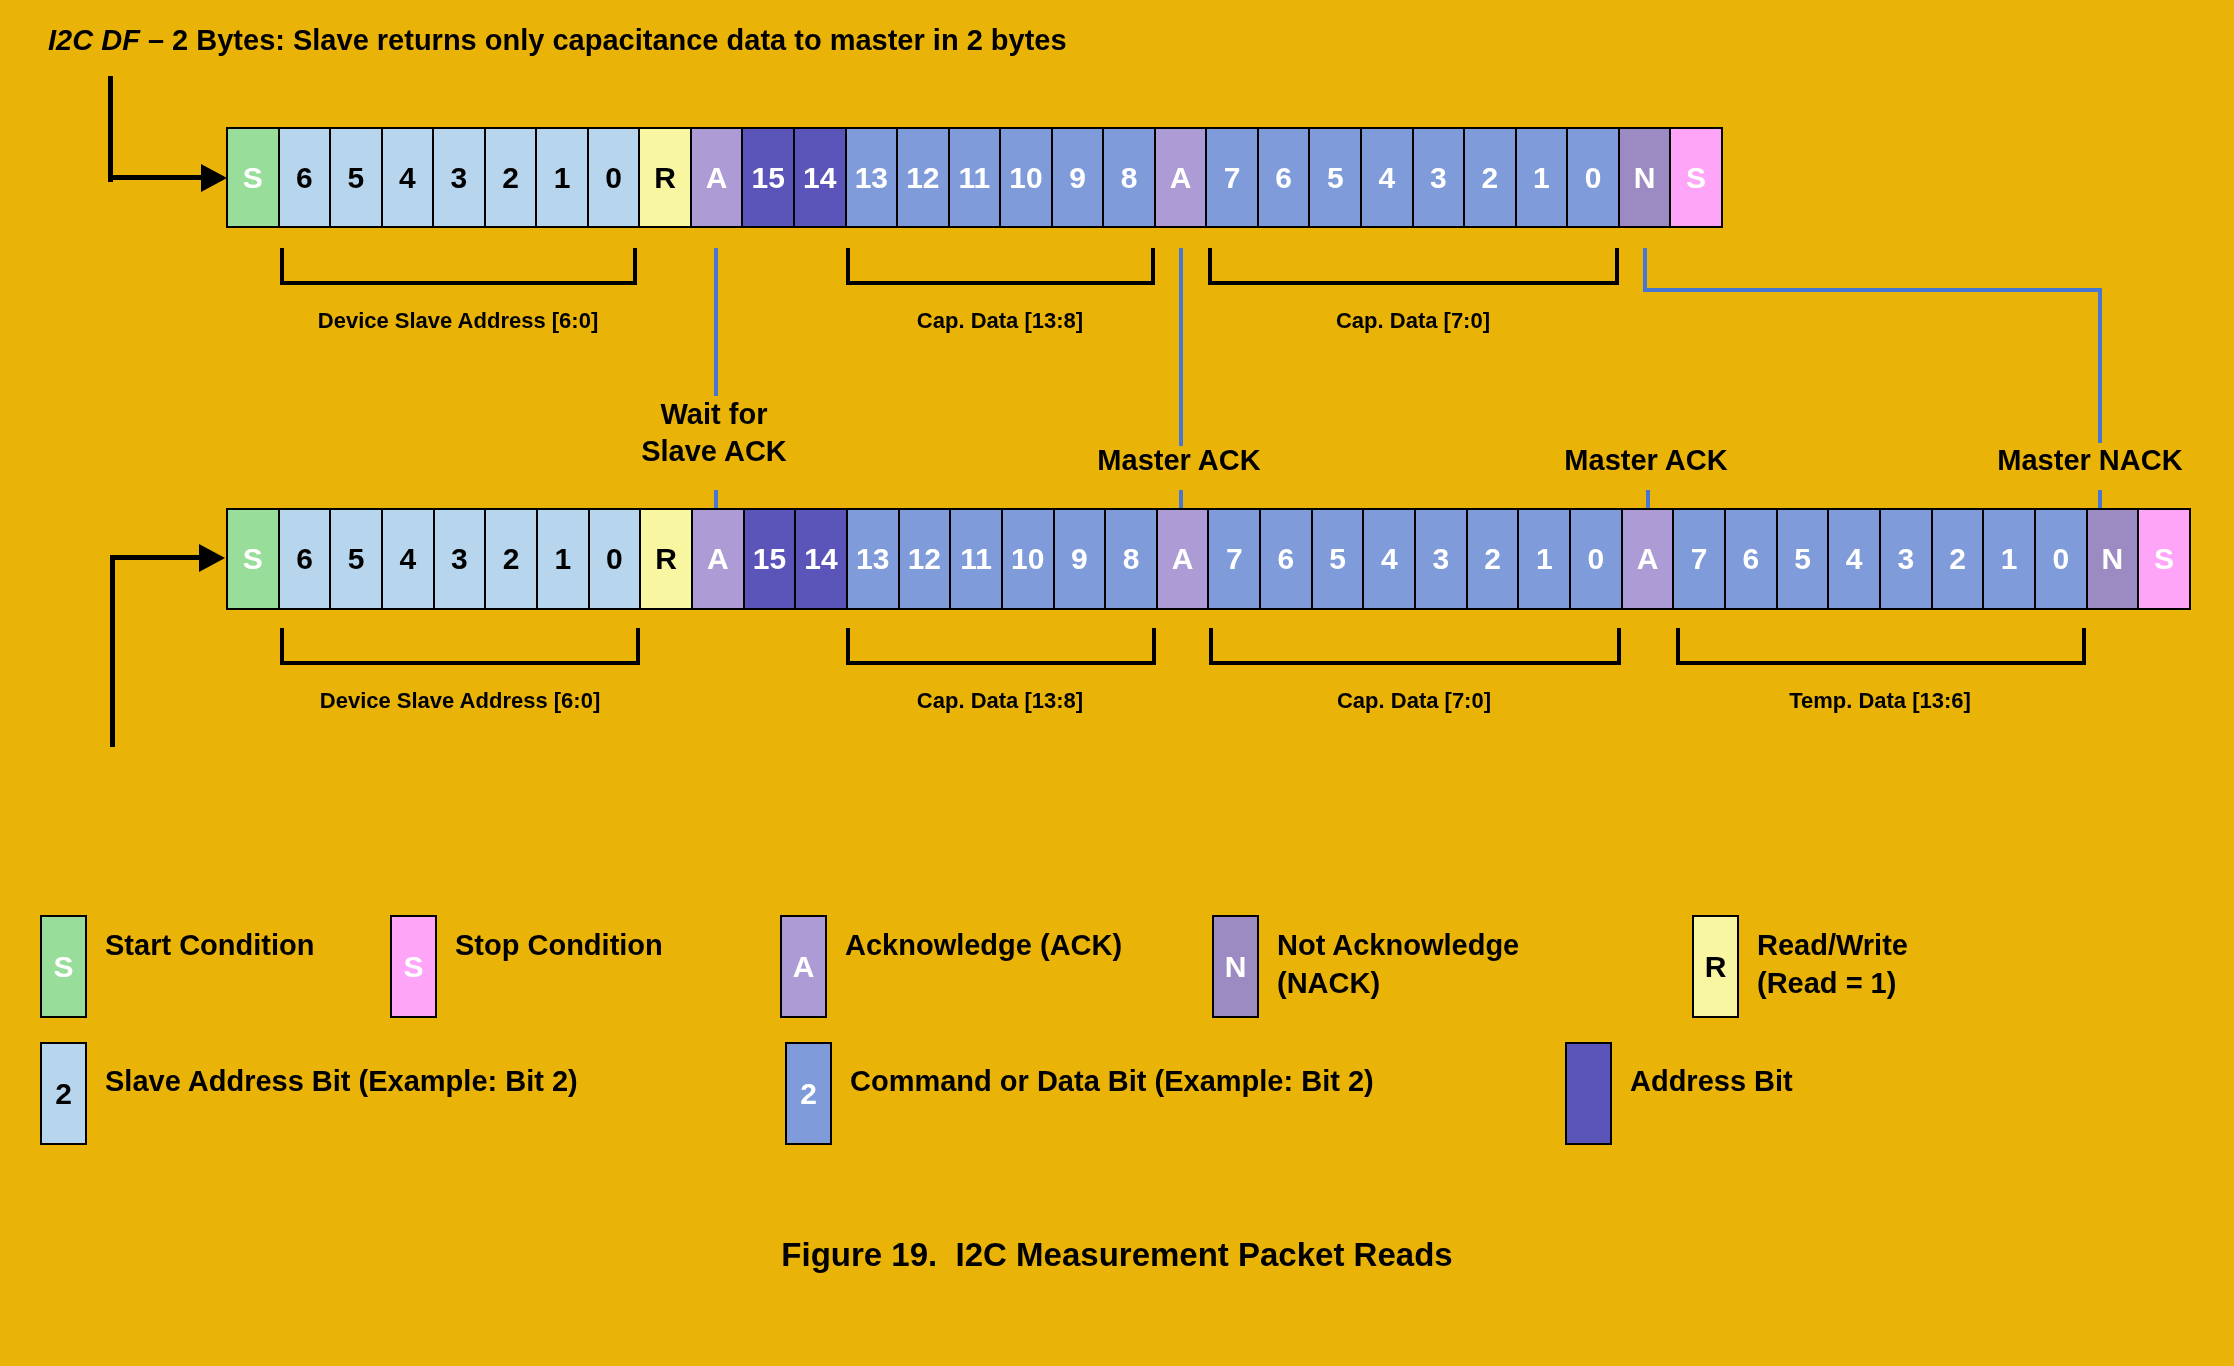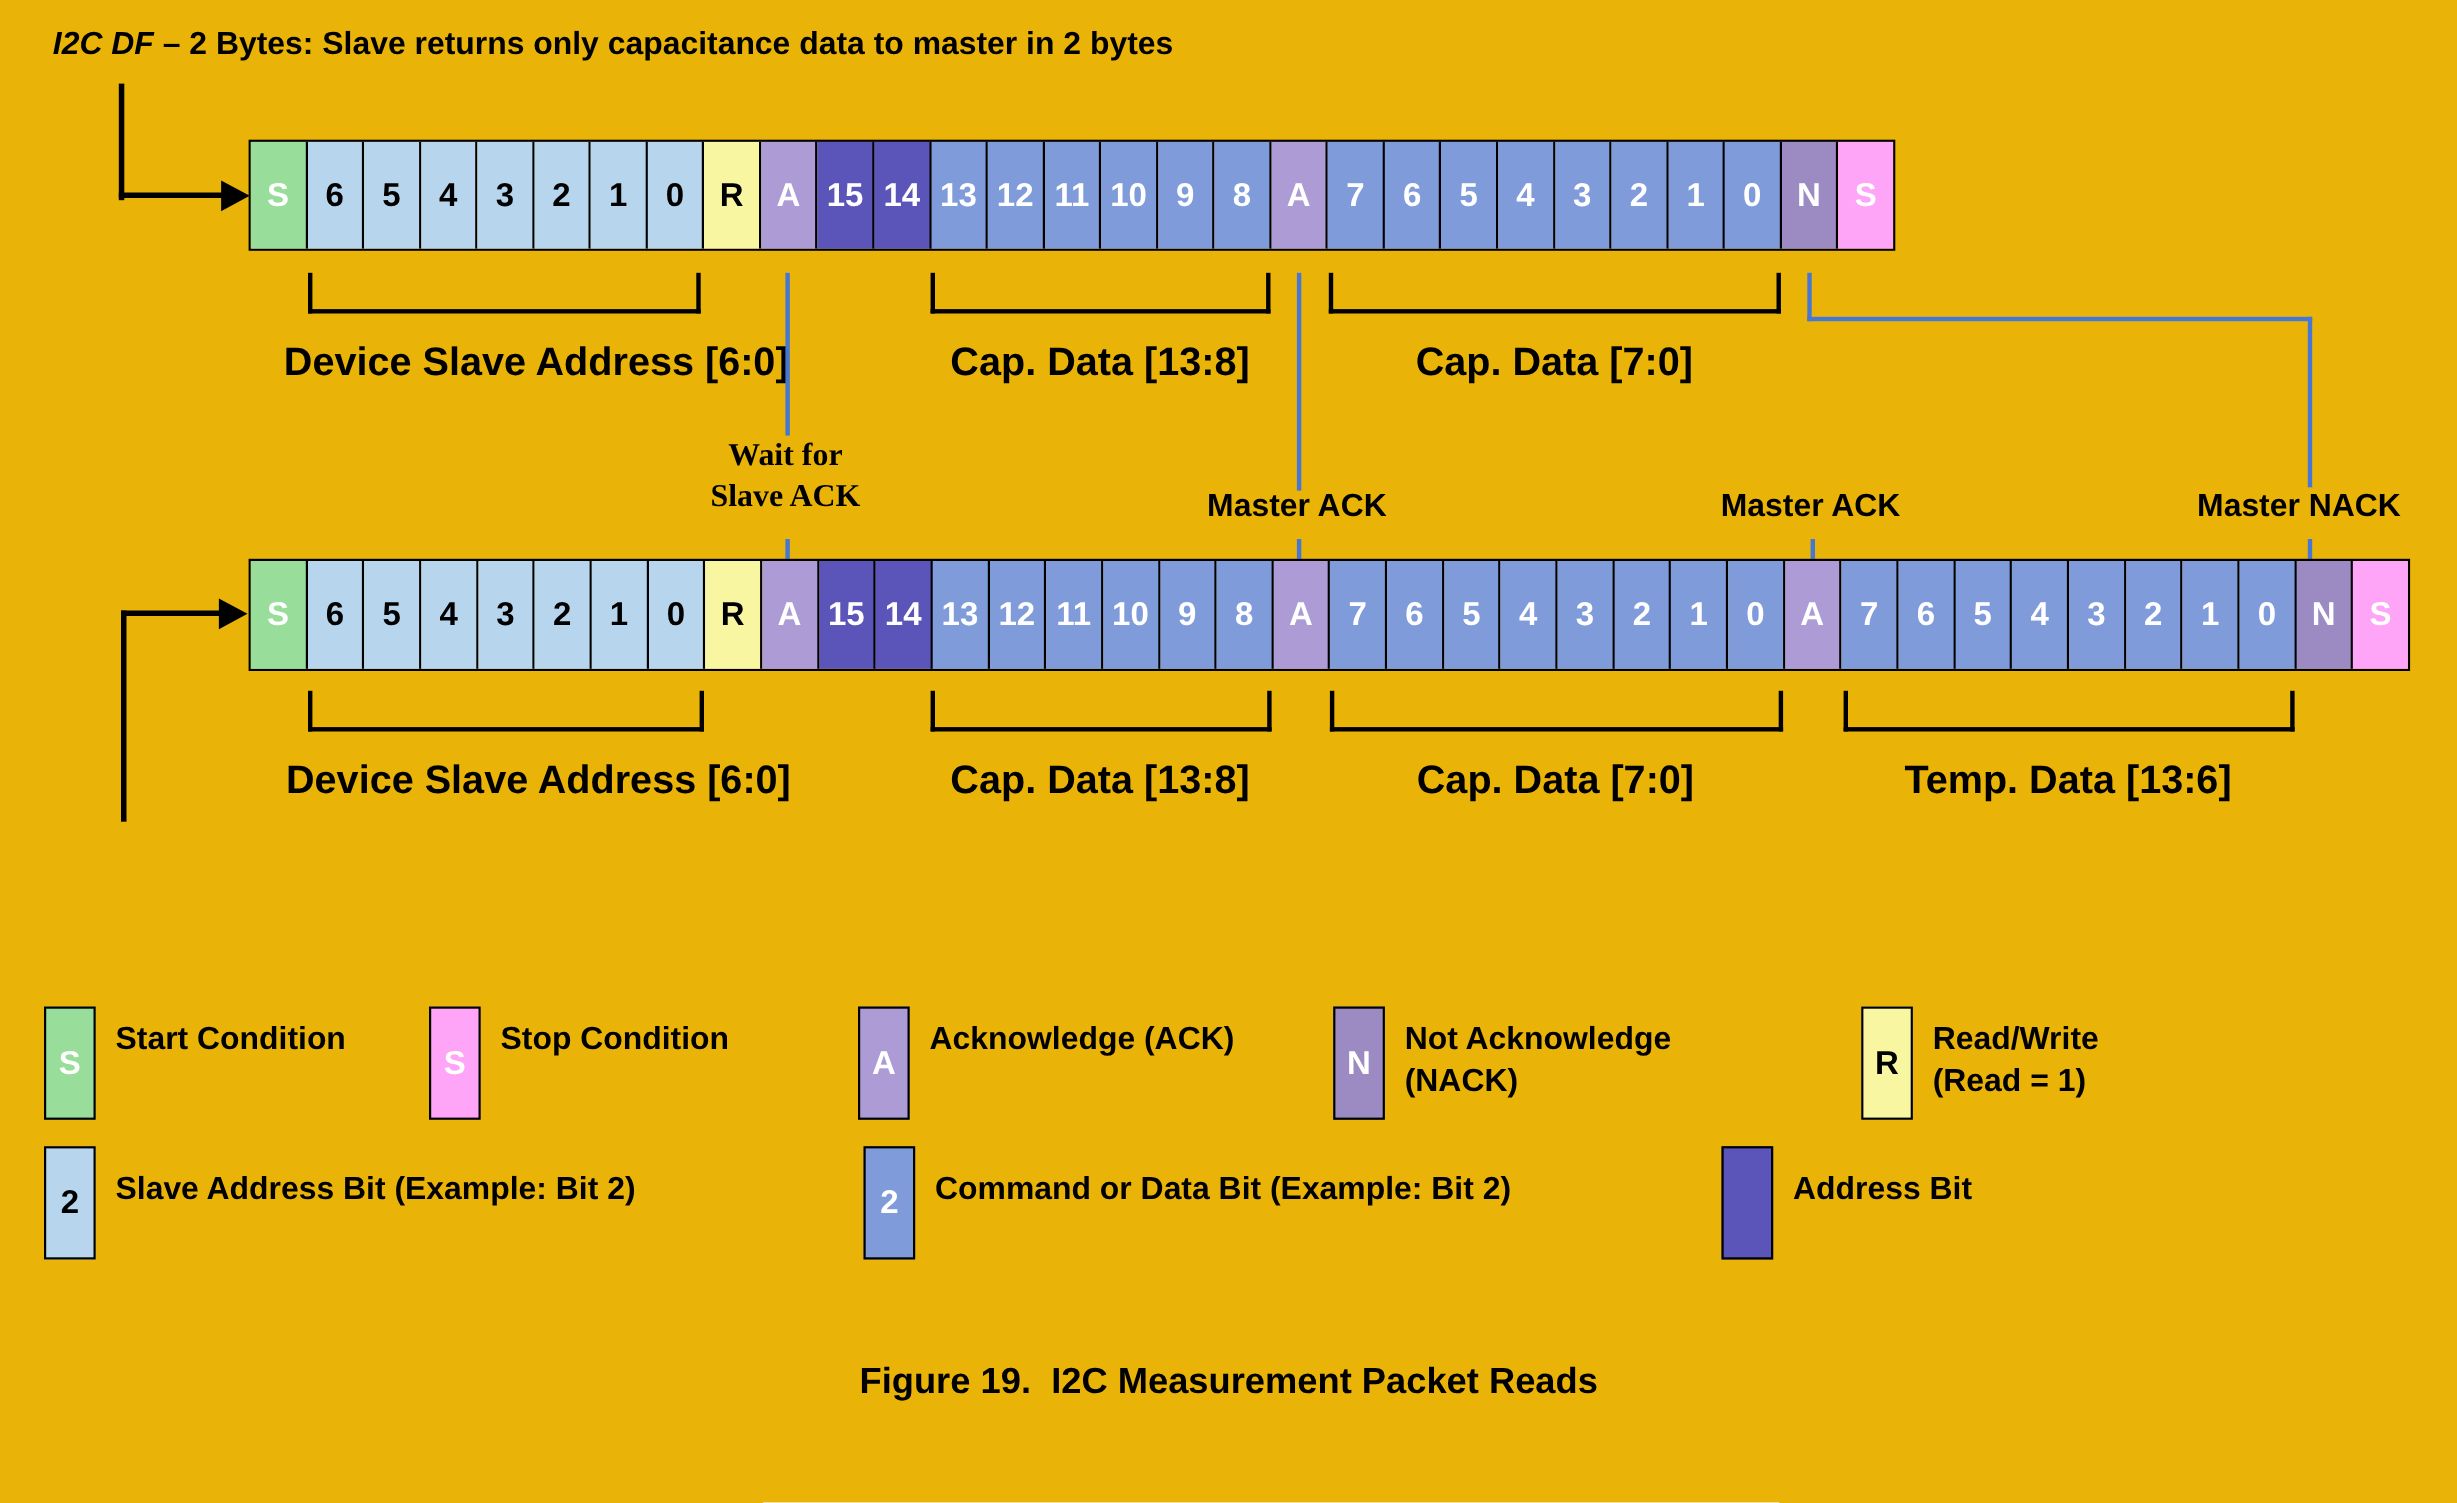--- a/index.html
+++ b/index.html
@@ -26,21 +26,21 @@
   .c-status{background:#5C55B9;color:#ffffff;}
   .c-data {background:#7F9BD9;color:#ffffff;}
   .c-nack {background:#9C8BC2;color:#ffffff;}
   .c-stop {background:#FFA5F8;color:#ffffff;}
   
   .bracket{
     border-left:4px solid #000; border-right:4px solid #000; border-bottom:4px solid #000;
     box-sizing:border-box; height:37px;
   }
   .bracket-label{
-    font-size:36px; font-weight:bold; color:#000; text-align:center; white-space:nowrap;
+    font-size:22px; font-weight:bold; color:#000; text-align:center; white-space:nowrap;
   }
   
   .seg{background:#4677D4;}
   
   .callout{
     font-size:29px; font-weight:bold; color:#000; text-align:center;
     line-height:37px; white-space:pre-line;
   }
   
   .arrow-line{background:#000;}
@@ -118,21 +118,21 @@
   <div class="abs seg" style="left:714px; top:248px; width:4px; height:148px;"></div>
   <div class="abs seg" style="left:714px; top:490px; width:4px; height:18px;"></div>
   <div class="abs seg" style="left:1179px; top:248px; width:4px; height:198px;"></div>
   <div class="abs seg" style="left:1179px; top:490px; width:4px; height:18px;"></div>
   <div class="abs seg" style="left:1646px; top:490px; width:4px; height:18px;"></div>
   <div class="abs seg" style="left:1643px; top:248px; width:4px; height:44px;"></div>
   <div class="abs seg" style="left:1643px; top:288px; width:459px; height:4px;"></div>
   <div class="abs seg" style="left:2098px; top:288px; width:4px; height:155px;"></div>
   <div class="abs seg" style="left:2098px; top:490px; width:4px; height:18px;"></div>
 
-  <div class="abs callout" style="left:589px; top:396px; width:250px;font-family:Liberation Serif, serif;">Wait for
+  <div class="abs callout" style="left:589px; top:396px; width:250px;">Wait for
 Slave ACK</div>
   <div class="abs callout" style="left:1029px; top:442px; width:300px;">Master ACK</div>
   <div class="abs callout" style="left:1496px; top:442px; width:300px;">Master ACK</div>
   <div class="abs callout" style="left:1925px; top:442px; width:330px;">Master NACK</div>
 
   <div class="abs bitrow" style="left:226px; top:508px; width:1965px; height:102px;">
       <div class="cell c-start">S</div>
       <div class="cell c-addr">6</div>
       <div class="cell c-addr">5</div>
       <div class="cell c-addr">4</div>

